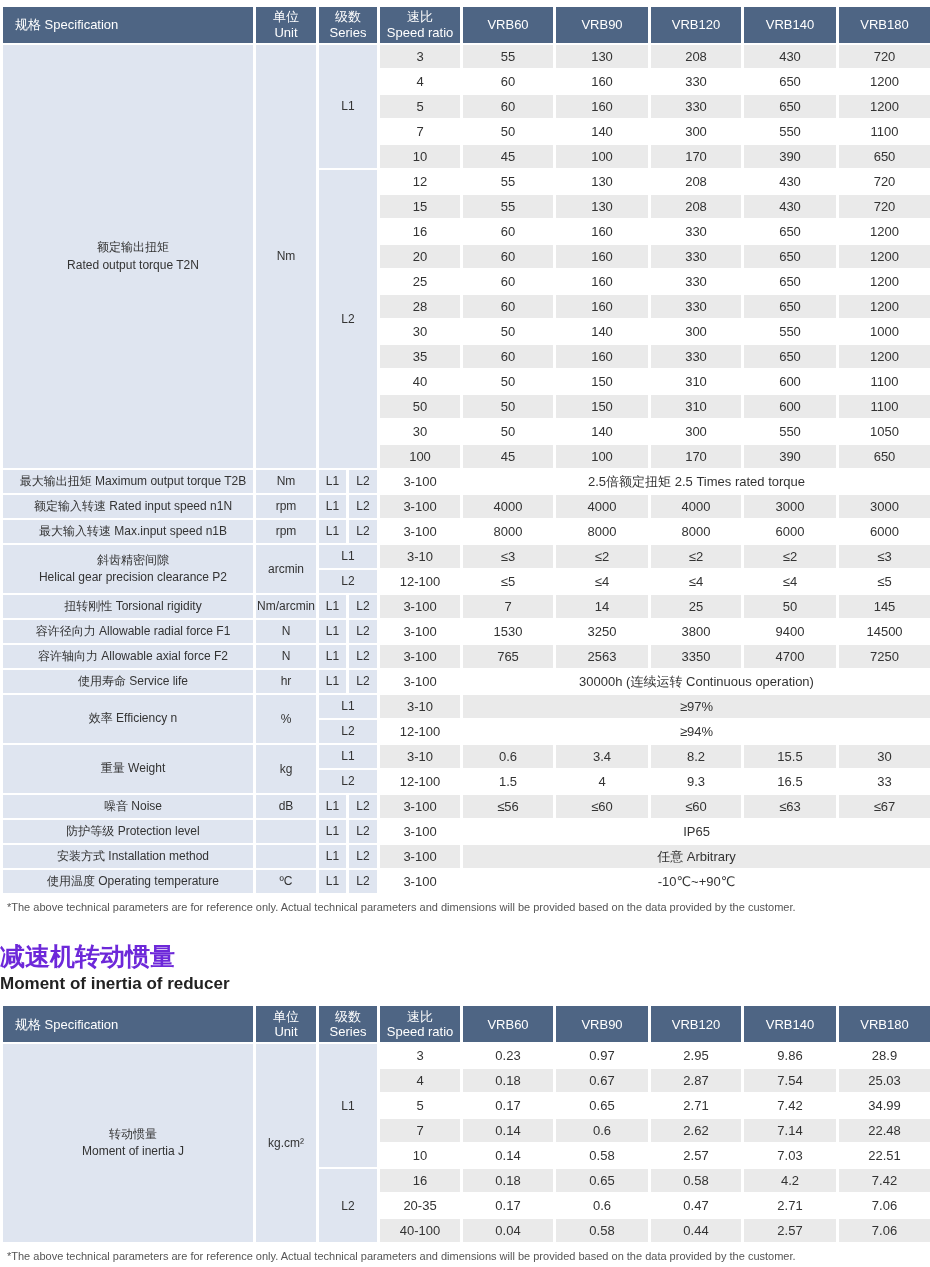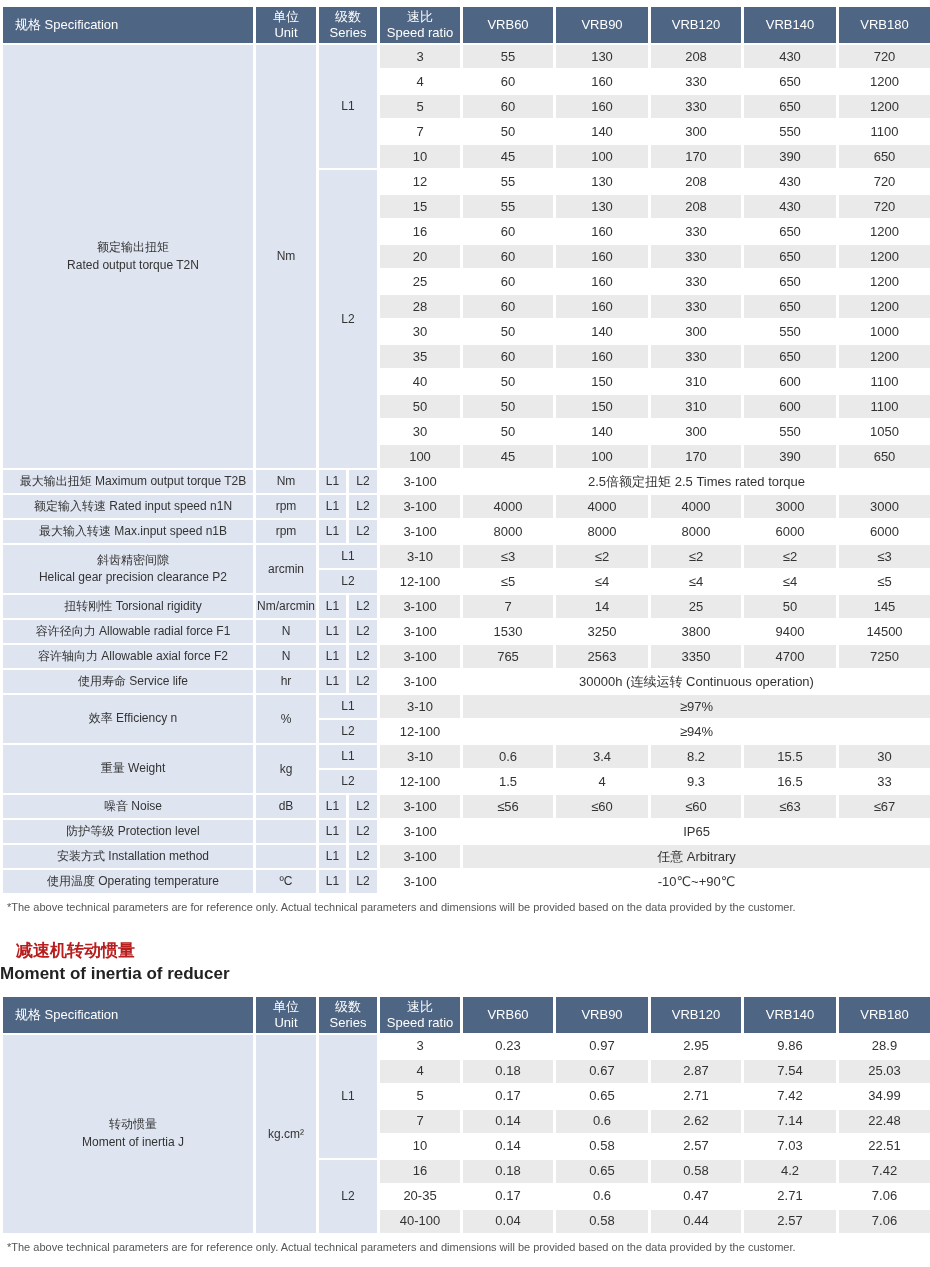--- a/index.html
+++ b/index.html
@@ -18,21 +18,21 @@
         overflow:hidden;}
   thead th{background:var(--header-bg);color:#fff;font-weight:normal;
         font-size:13px;line-height:1.2;height:36px;}
   thead th.hspec{text-align:left;padding-left:12px;}
   td{height:23px;font-size:13px;line-height:1.2;color:var(--ink);}
   td.lbl{background:var(--label-bg);font-size:12px;}
   td.spec{text-align:center;padding-left:10px;line-height:1.45;}
   td.rg{background:var(--stripe-gray);}
   td.rw{background:var(--stripe-white);}
   .footnote{font-size:11px;color:#555;margin:6px 16px 0 7px;}
-  .h-zh{font-size:17px;font-weight:bold;color:#b91c1c;margin:28px 0 0 16px;line-height:1.2;}
+  .h-zh{font-size:25px;font-weight:bold;color:#6d28d9;margin:28px 0 0 0;line-height:1.2;}
   .h-en{font-size:17px;font-weight:bold;color:#222;margin:3px 15px 10px 0;line-height:1.2;}
 </style>
 </head>
 <body>
 
 <div class="wrap">
 
   <table id="t1">
     <colgroup>
       <col style="width:253px">

